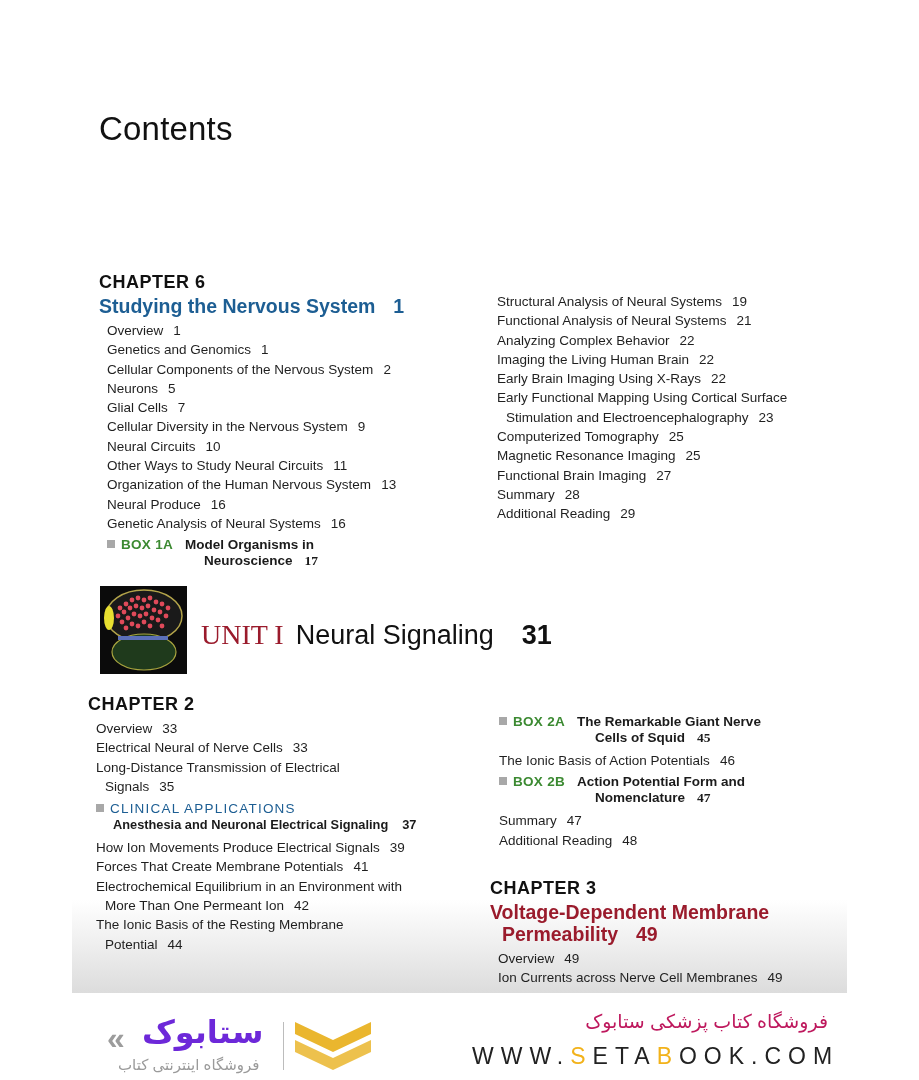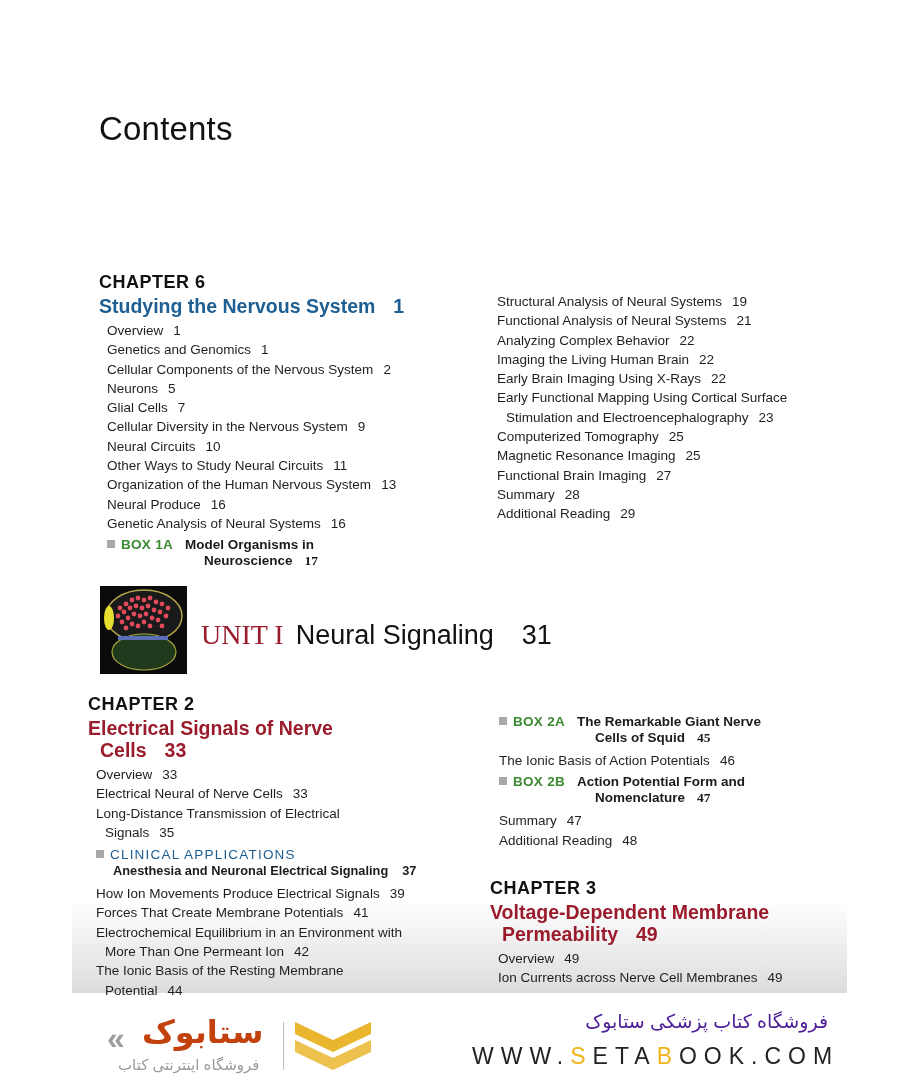--- a/index.html
+++ b/index.html
@@ -29,29 +29,29 @@
   .clin .head { font-size:13.5px; color:#1d5e93; letter-spacing:1.2px; }
   .clin .sq { display:inline-block; width:8px; height:8px; background:#a8a8a8; margin-right:6px; vertical-align:1px; }
   .clin .sub { font-weight:bold; font-size:12.8px; padding-left:17px; line-height:17px; color:#1b1b1b; }
   .clin .sub .pg { margin-left:14px; }
 
   .unit { position:absolute; left:100px; top:586px; height:88px; display:flex; align-items:center; }
   .unit-img { width:87px; height:88px; background:#0b0b0b; position:relative; overflow:hidden; }
   .unit-text { margin-left:14px; font-size:27px; margin-top:10px; }
   .unit-label { font-family:"Liberation Serif", serif; color:#9a1b2c; font-size:28px; margin-right:12px; }
   .unit-name { color:#111; }
-  .unit-pg { margin-left:28px; font-weight:normal; color:#111; }
+  .unit-pg { margin-left:28px; font-weight:bold; color:#111; }
 
   .footer { position:absolute; left:0; top:1000px; width:919px; height:80px; }
   .logo-chev { position:absolute; left:107px; top:1020px; font-size:32px; font-weight:bold; color:#9c9c9c; letter-spacing:-8px; }
-  .logo-word { position:absolute; left:142px; top:1013px; font-size:32px; font-weight:bold; color:#c2410c; }
+  .logo-word { position:absolute; left:142px; top:1013px; font-size:32px; font-weight:bold; color:#6d28d9; }
   .logo-sub { position:absolute; left:118px; top:1056px; font-size:15px; color:#9a9a9a; }
   .logo-div { position:absolute; left:283px; top:1022px; width:1px; height:48px; background:#bcbcbc; }
   .logo-mark { position:absolute; left:293px; top:1020px; width:80px; height:54px; }
-  .fa-line { position:absolute; right:91px; top:1010px; font-size:19px; color:#4c1d95; direction:rtl; }
+  .fa-line { position:absolute; right:91px; top:1010px; font-size:19px; color:#be185d; direction:rtl; }
   .url { position:absolute; left:472px; top:1043px; font-size:23px; letter-spacing:7px; color:#222; }
   .url .hl { color:#f2b21a; }
 </style>
 </head>
 <body>
 
 <div class="page-shade"></div>
 
 <div class="title">Contents</div>
 
@@ -136,24 +136,20 @@
       </g>
     </svg>
   </div>
   <div class="unit-text">
     <span class="unit-label">UNIT I</span><span class="unit-name">Neural Signaling</span><span class="unit-pg">31</span>
   </div>
 </div>
 
 <div class="col" style="left:88px; top:694px; width:370px;">
   <div class="chap-label">CHAPTER 2</div>
-  <div class="chap-title red">
-    <span>Electrical Signals of Nerve</span>
-    <span class="cont"><span>Cells</span><span class="pg">33</span></span>
-  </div>
   <div class="entries">
     <div class="entry"><span>Overview</span><span class="pg">33</span></div>
     <div class="entry"><span>Electrical Neural of Nerve Cells</span><span class="pg">33</span></div>
     <div class="entry"><span>Long-Distance Transmission of Electrical</span><span class="cont"><span>Signals</span><span class="pg">35</span></span></div>
     <div class="clin">
       <div class="head"><span class="sq"></span><span>CLINICAL APPLICATIONS</span></div>
       <div class="sub"><span>Anesthesia and Neuronal Electrical Signaling</span><span class="pg">37</span></div>
     </div>
     <div class="entry"><span>How Ion Movements Produce Electrical Signals</span><span class="pg">39</span></div>
     <div class="entry"><span>Forces That Create Membrane Potentials</span><span class="pg">41</span></div>

